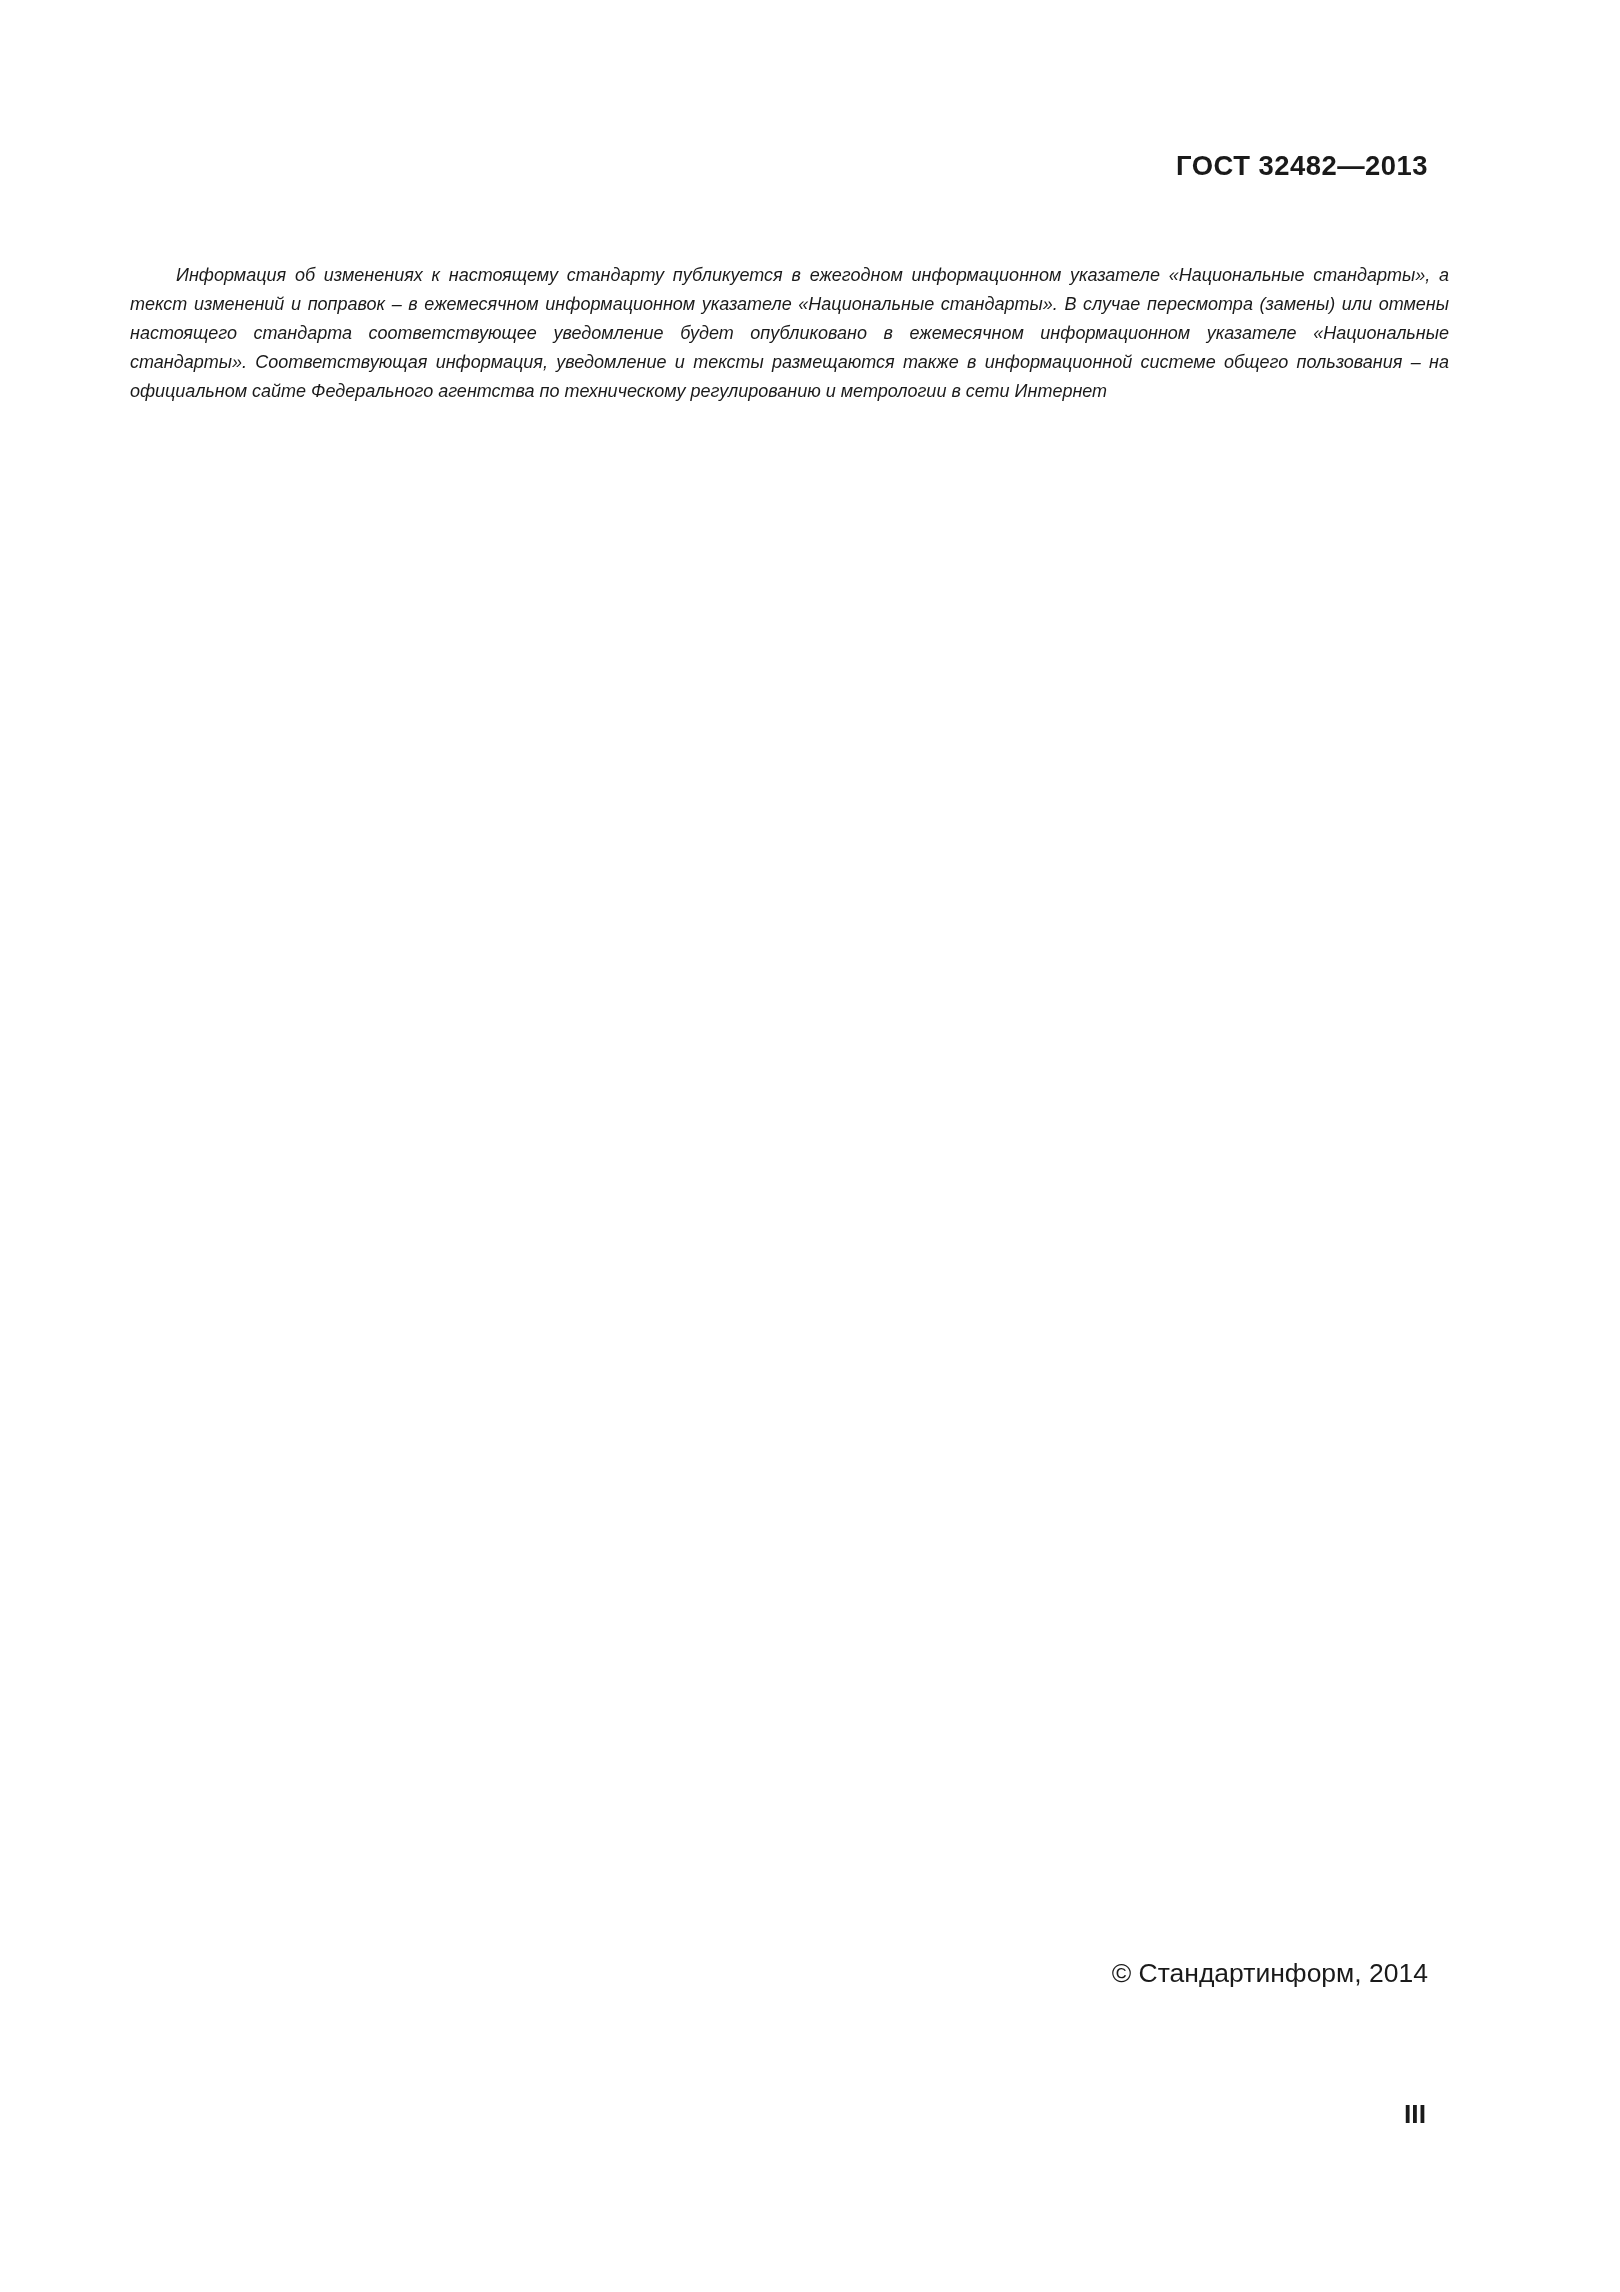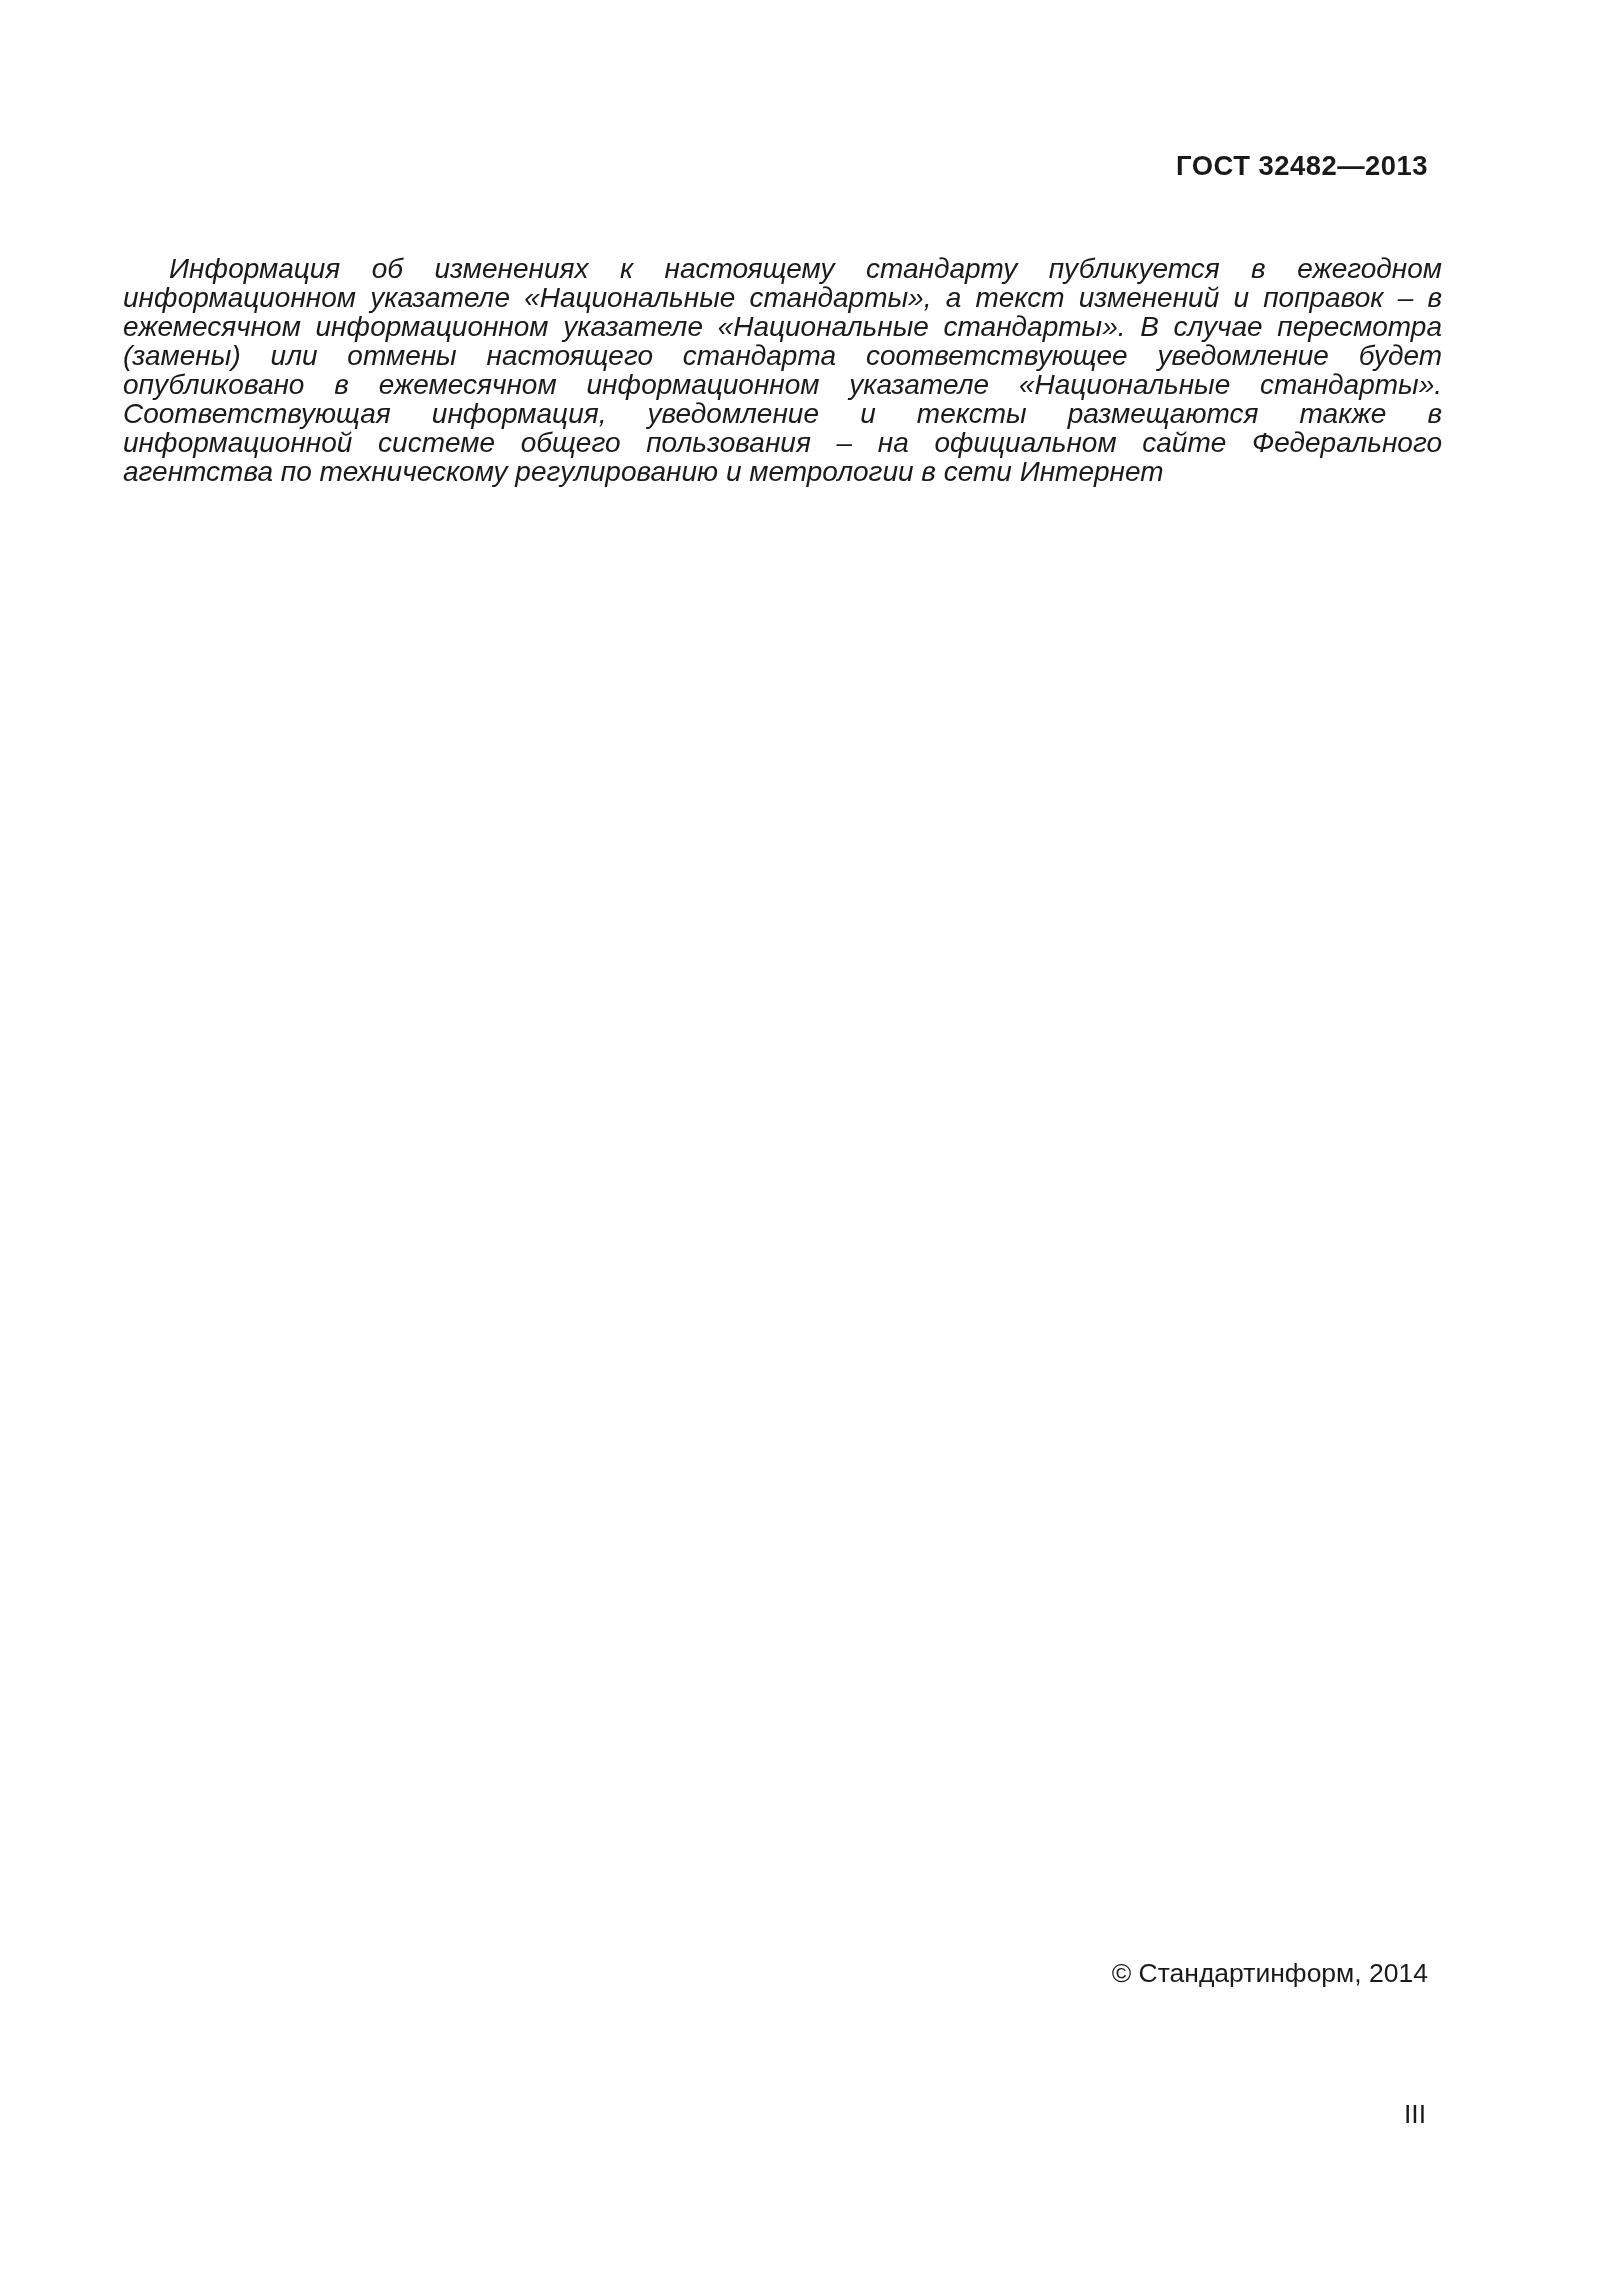--- a/index.html
+++ b/index.html
@@ -23,22 +23,22 @@
     font-size: 27.4px;
     font-weight: bold;
     letter-spacing: 0.5px;
     white-space: nowrap;
   }
   .notice {
     position: absolute;
     top: 245px;
     left: 114px;
     width: 1319px;
-    margin: 9px;
-    font-size: 28px;
+    margin: 16px;
+    font-size: 18px;
     line-height: 29px;
     font-style: italic;
     text-align: justify;
     text-indent: 46px;
   }
   .copyright {
     position: absolute;
     top: 1958px;
     right: 192px;
     font-size: 26.5px;
@@ -54,21 +54,21 @@
     font-size: 26.5px;
     line-height: 31px;
     text-align: justify;
     text-indent: 46px;
   }
   .page-number {
     position: absolute;
     top: 2099px;
     right: 194px;
     font-size: 26.5px;
-    font-weight: normal;
+    font-weight: bold;
     white-space: nowrap;
   }
 </style>
 </head>
 <body>
 
 <div class="page">
 
   <div class="doc-code">ГОСТ 32482—2013</div>
 

